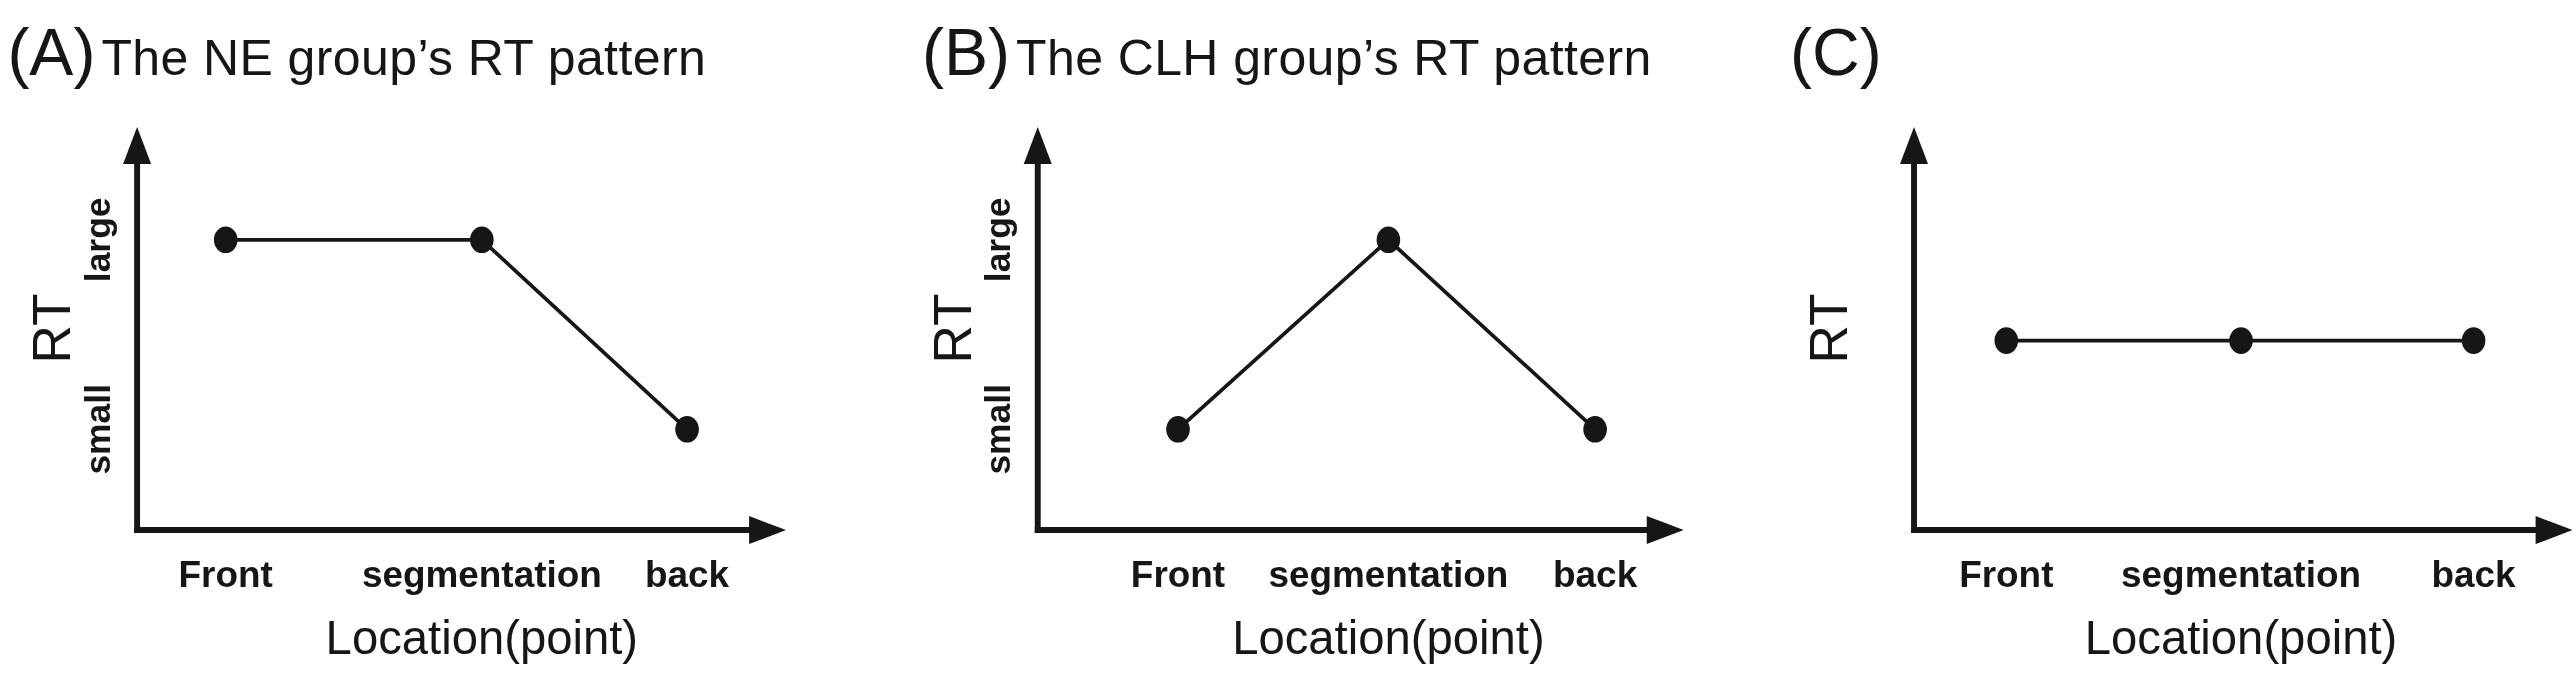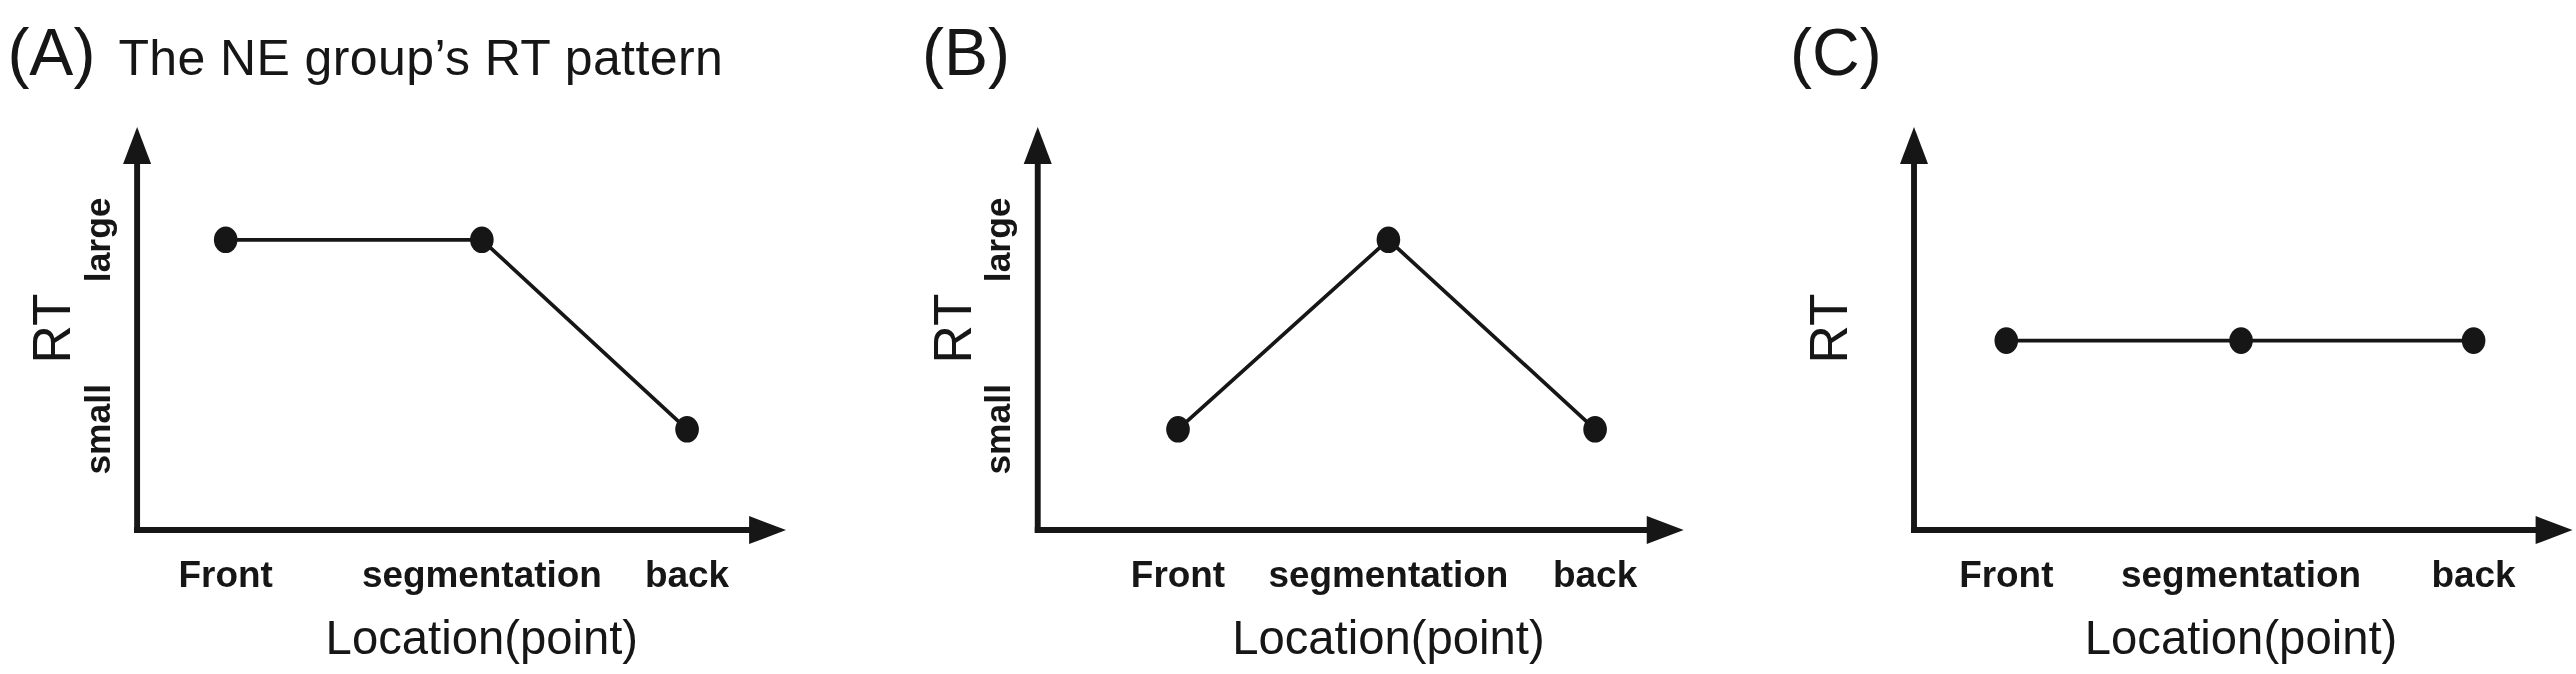--- a/index.html
+++ b/index.html
@@ -26,21 +26,21 @@
     align-items: baseline;
     white-space: nowrap;
     color: #161616;
   }
   .panel-title .marker {
     font-size: 66px;
     line-height: 1;
   }
   .panel-title .ttext {
     font-size: 50px;
-    margin-left: 23px;
+    margin-left: 6px;
     letter-spacing: 0.4px;
   }
   svg.charts {
     position: absolute;
     left: 0;
     top: 0;
   }
   svg text {
     font-family: "Liberation Sans", sans-serif;
   }
@@ -50,20 +50,21 @@
 
 <div class="canvas">
 
   <div class="panel-title" style="left:7.4px">
     <span class="marker">(A)</span>
     <span class="ttext">The NE group’s RT pattern</span>
   </div>
 
   <div class="panel-title" style="left:922px">
     <span class="marker">(B)</span>
+    <span class="ttext">The CLH group’s RT pattern</span>
   </div>
 
   <div class="panel-title" style="left:1790px">
     <span class="marker">(C)</span>
   </div>
 
   <svg class="charts" width="2576" height="674" viewBox="0 0 3488 913">
       <line x1="185" y1="722" x2="185" y2="212" stroke="#161616" stroke-width="8"></line>
       <polygon points="185,172 166,222 204,222" fill="#161616"></polygon>
       <line x1="181" y1="718" x2="1024" y2="718" stroke="#161616" stroke-width="8"></line>

